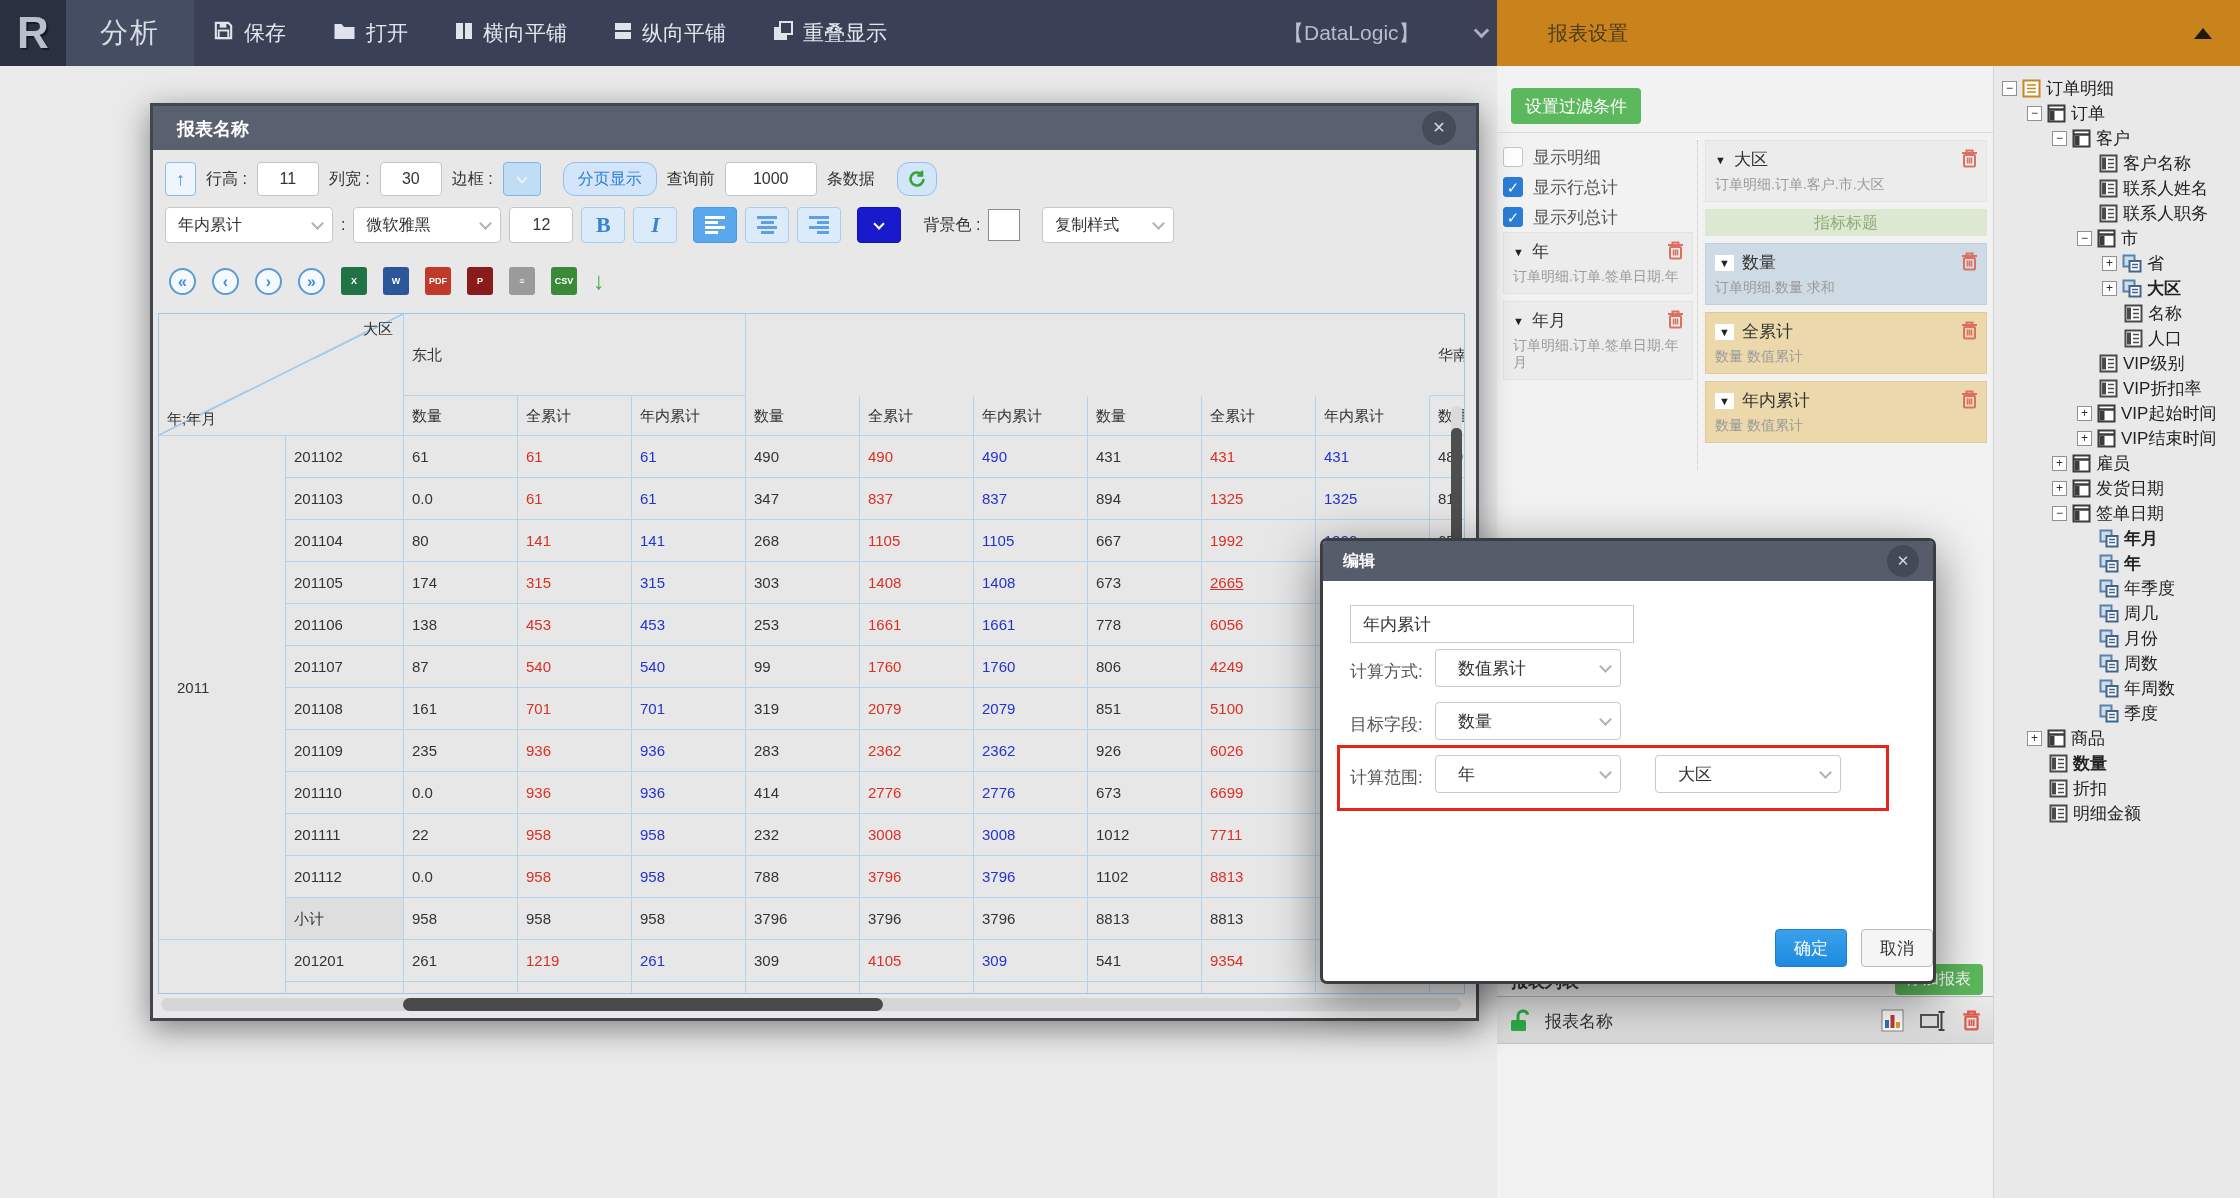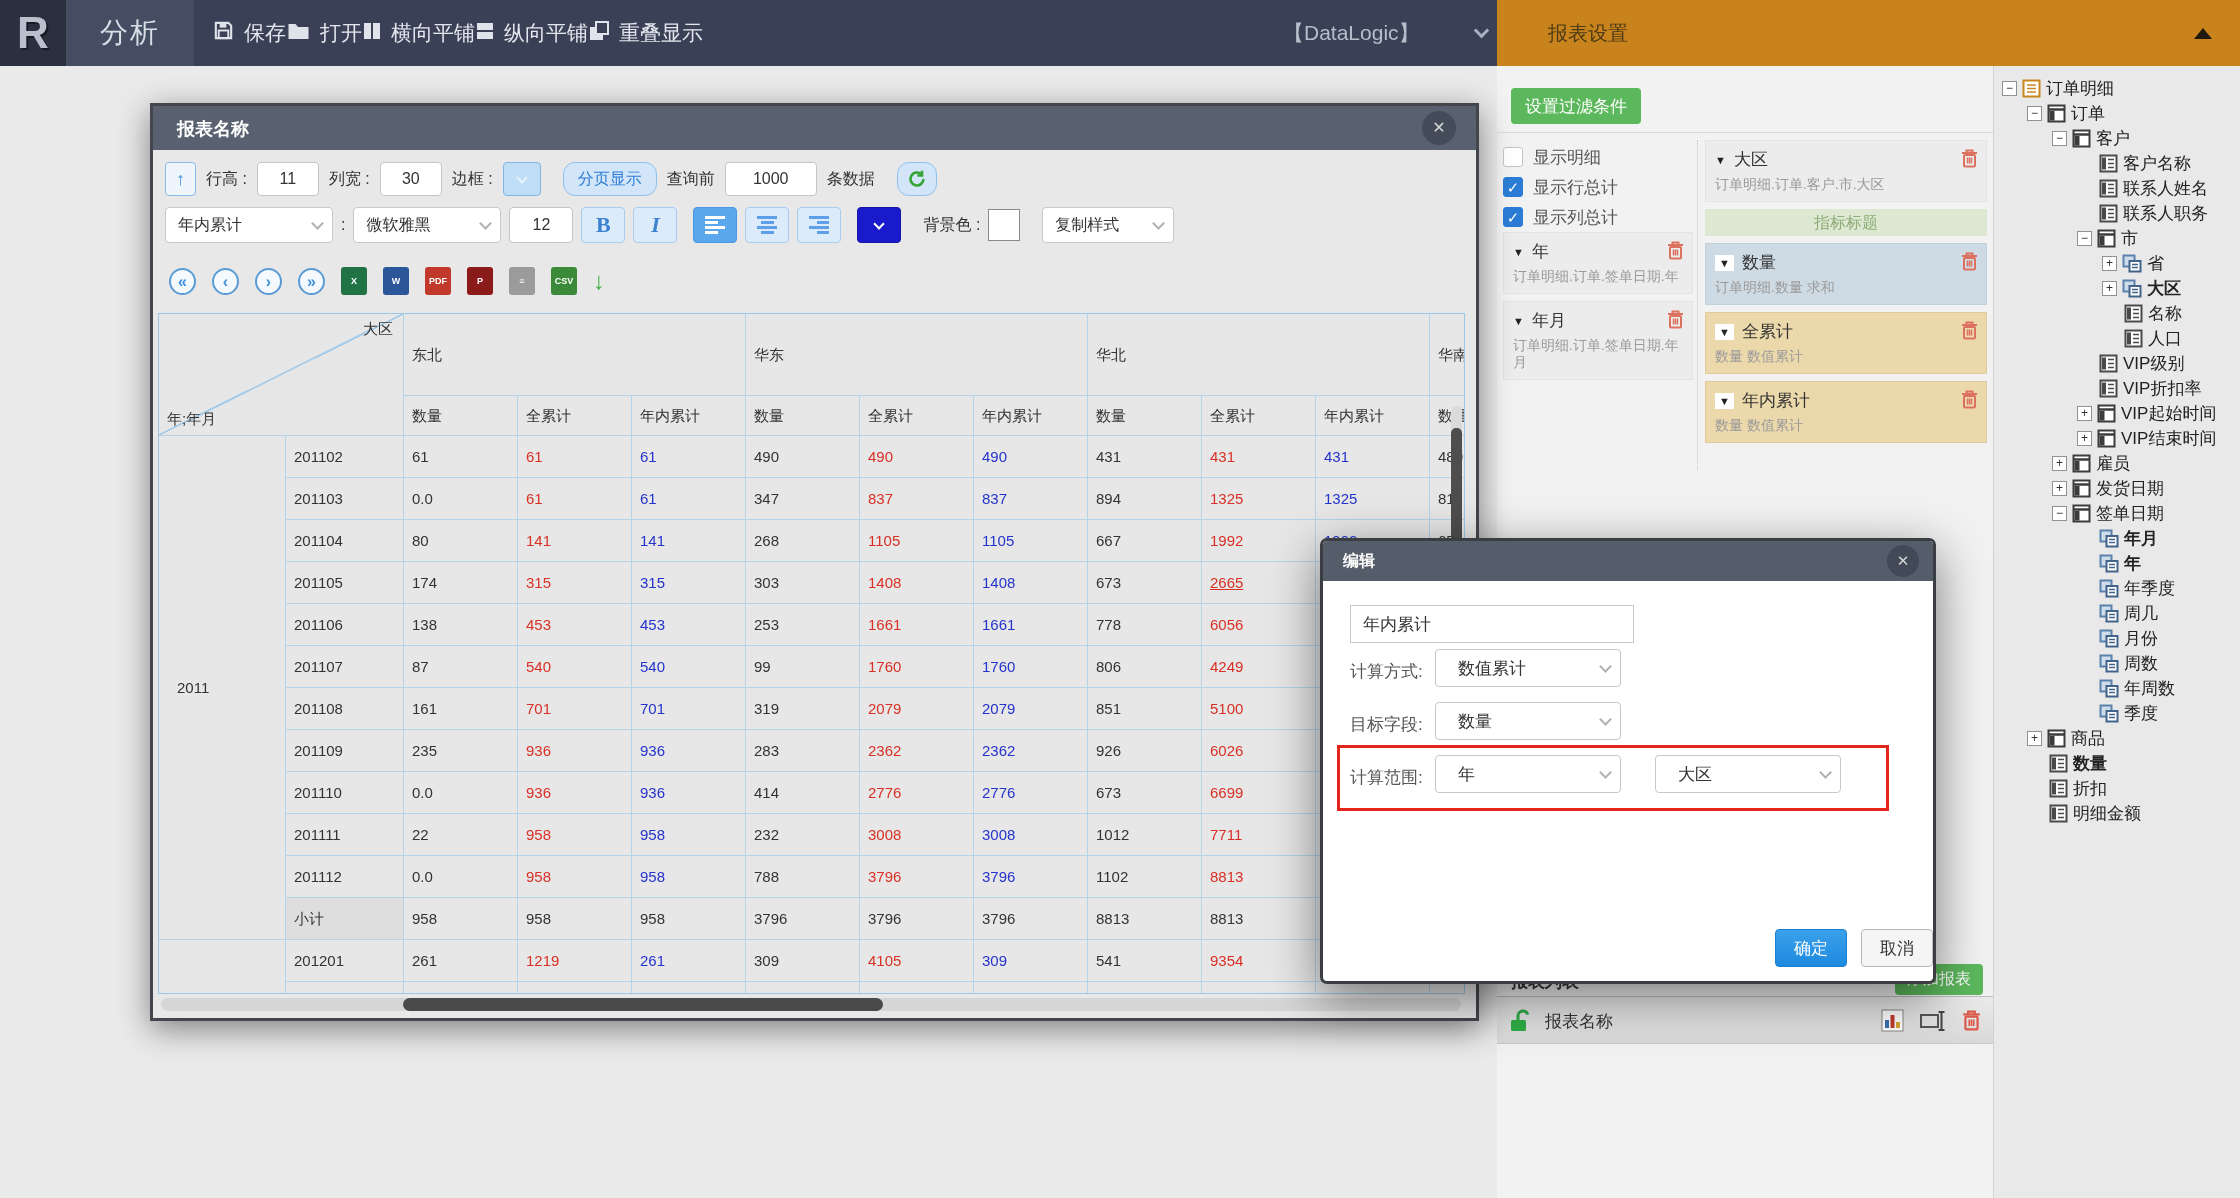--- a/index.html
+++ b/index.html
@@ -3,21 +3,21 @@
 <meta charset="utf-8">
 <style>
   * { margin:0; padding:0; box-sizing:border-box; }
   html,body { width:2240px; height:1198px; }
   body { position:relative; background:#eaeaea; font-family:"Liberation Sans", sans-serif; overflow:hidden; color:#333; }
 
   
   #topbar { position:absolute; left:0; top:0; width:1497px; height:66px; background:#3a4156; z-index:40; }
   .logo-tile { position:absolute; left:0; top:0; width:66px; height:66px; background:#2a3040; color:#b9bfcc; font-size:44px; font-weight:bold; text-align:center; line-height:66px; text-shadow:2px 2px 0 #161a24; }
   .brand-tile { position:absolute; left:66px; top:0; width:128px; height:66px; background:#454d63; color:#d9dde6; font-size:28px; text-align:center; line-height:66px; letter-spacing:2px; }
-  .menu { position:absolute; left:212px; top:0; height:66px; display:flex; align-items:center; }
+  .menu { position:absolute; left:212px; top:0; height:66px; display:flex; align-items:center; gap:46px; }
   .menu-item { display:flex; align-items:center; gap:9px; color:#e3e6ee; font-size:21px; cursor:pointer; }
   .ds-select { position:absolute; left:1283px; top:0; height:66px; display:flex; align-items:center; color:#b7bdca; font-size:21px; }
   .chev { width:11px; height:11px; border-right:3px solid #aab0bf; border-bottom:3px solid #aab0bf; transform:rotate(45deg); display:inline-block; margin-left:56px; margin-top:-6px; }
   #panel-header { position:absolute; left:1497px; top:0; width:743px; height:66px; background:#c9831d; z-index:40; }
   .ph-title { position:absolute; left:26px; top:0; height:66px; line-height:66px; color:#4a3a16; font-size:20px;margin-left:25px; }
   .ph-collapse { position:absolute; right:28px; top:28px; width:0; height:0; border-left:9px solid transparent; border-right:9px solid transparent; border-bottom:11px solid #201a0e; cursor:pointer; }
 
   
   #settings { position:absolute; left:1497px; top:66px; width:496px; height:1132px; background:#f2f2f2; z-index:10; }
   .filter-btn { position:absolute; left:14px; top:22px; height:36px; padding:0 14px; background:#5cb85c; border:none; border-radius:4px; color:#fff; font-size:17px; font-family:inherit; cursor:pointer; }
@@ -709,22 +709,20 @@
       <span class="fi" style="background: rgb(58, 138, 58);">CSV</span>
       <span class="dl-arrow">↓</span>
     </div>
 
   <div id="pivot">
       <div class="cell corner" style="left: 0px; top: 0px; width: 245px; height: 122px; line-height: 121px;">
         <span class="corner-col">大区</span>
         <span class="corner-row">年;年月</span>
       </div>
       <div class="cell " style="left: 245px; top: 0px; width: 342px; height: 82px; line-height: 81px;">东北</div>
-      <div class="cell " style="left: 587px; top: 0px; width: 342px; height: 82px; line-height: 81px;">华东</div>
-      <div class="cell " style="left: 929px; top: 0px; width: 342px; height: 82px; line-height: 81px;">华北</div>
       <div class="cell " style="left: 1271px; top: 0px; width: 342px; height: 82px; line-height: 81px;">华南</div>
       <div class="cell " style="left: 245px; top: 82px; width: 114px; height: 40px; line-height: 39px;">数量</div>
       <div class="cell " style="left: 359px; top: 82px; width: 114px; height: 40px; line-height: 39px;">全累计</div>
       <div class="cell " style="left: 473px; top: 82px; width: 114px; height: 40px; line-height: 39px;">年内累计</div>
       <div class="cell " style="left: 587px; top: 82px; width: 114px; height: 40px; line-height: 39px;">数量</div>
       <div class="cell " style="left: 701px; top: 82px; width: 114px; height: 40px; line-height: 39px;">全累计</div>
       <div class="cell " style="left: 815px; top: 82px; width: 114px; height: 40px; line-height: 39px;">年内累计</div>
       <div class="cell " style="left: 929px; top: 82px; width: 114px; height: 40px; line-height: 39px;">数量</div>
       <div class="cell " style="left: 1043px; top: 82px; width: 114px; height: 40px; line-height: 39px;">全累计</div>
       <div class="cell " style="left: 1157px; top: 82px; width: 114px; height: 40px; line-height: 39px;">年内累计</div>

